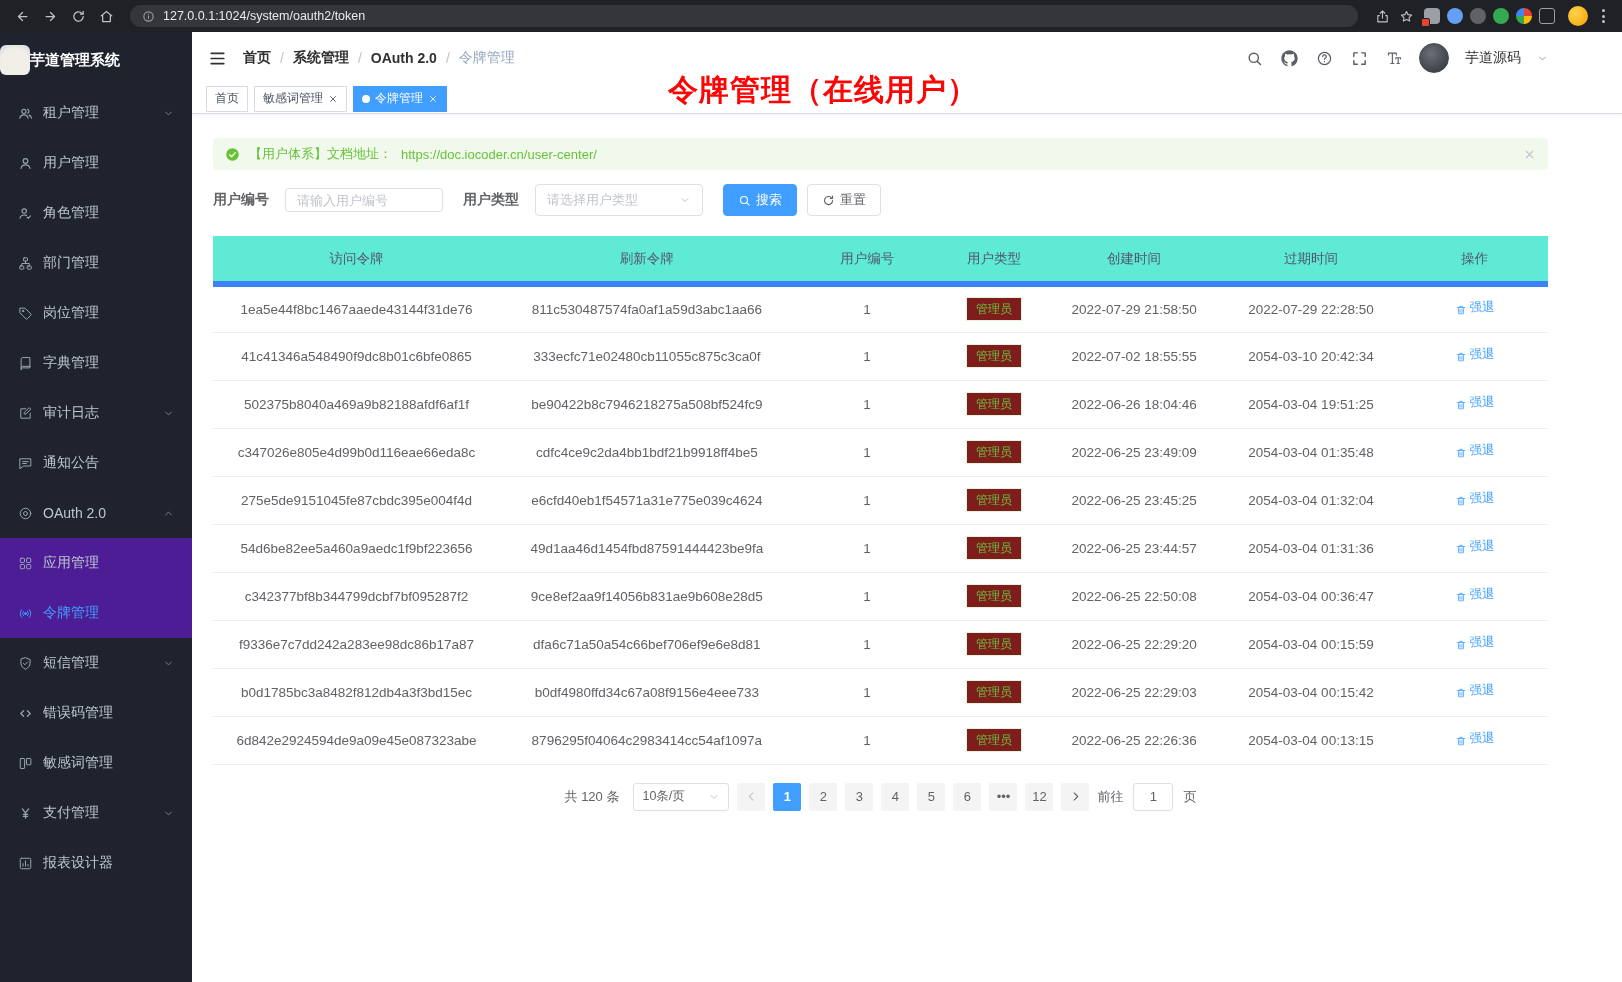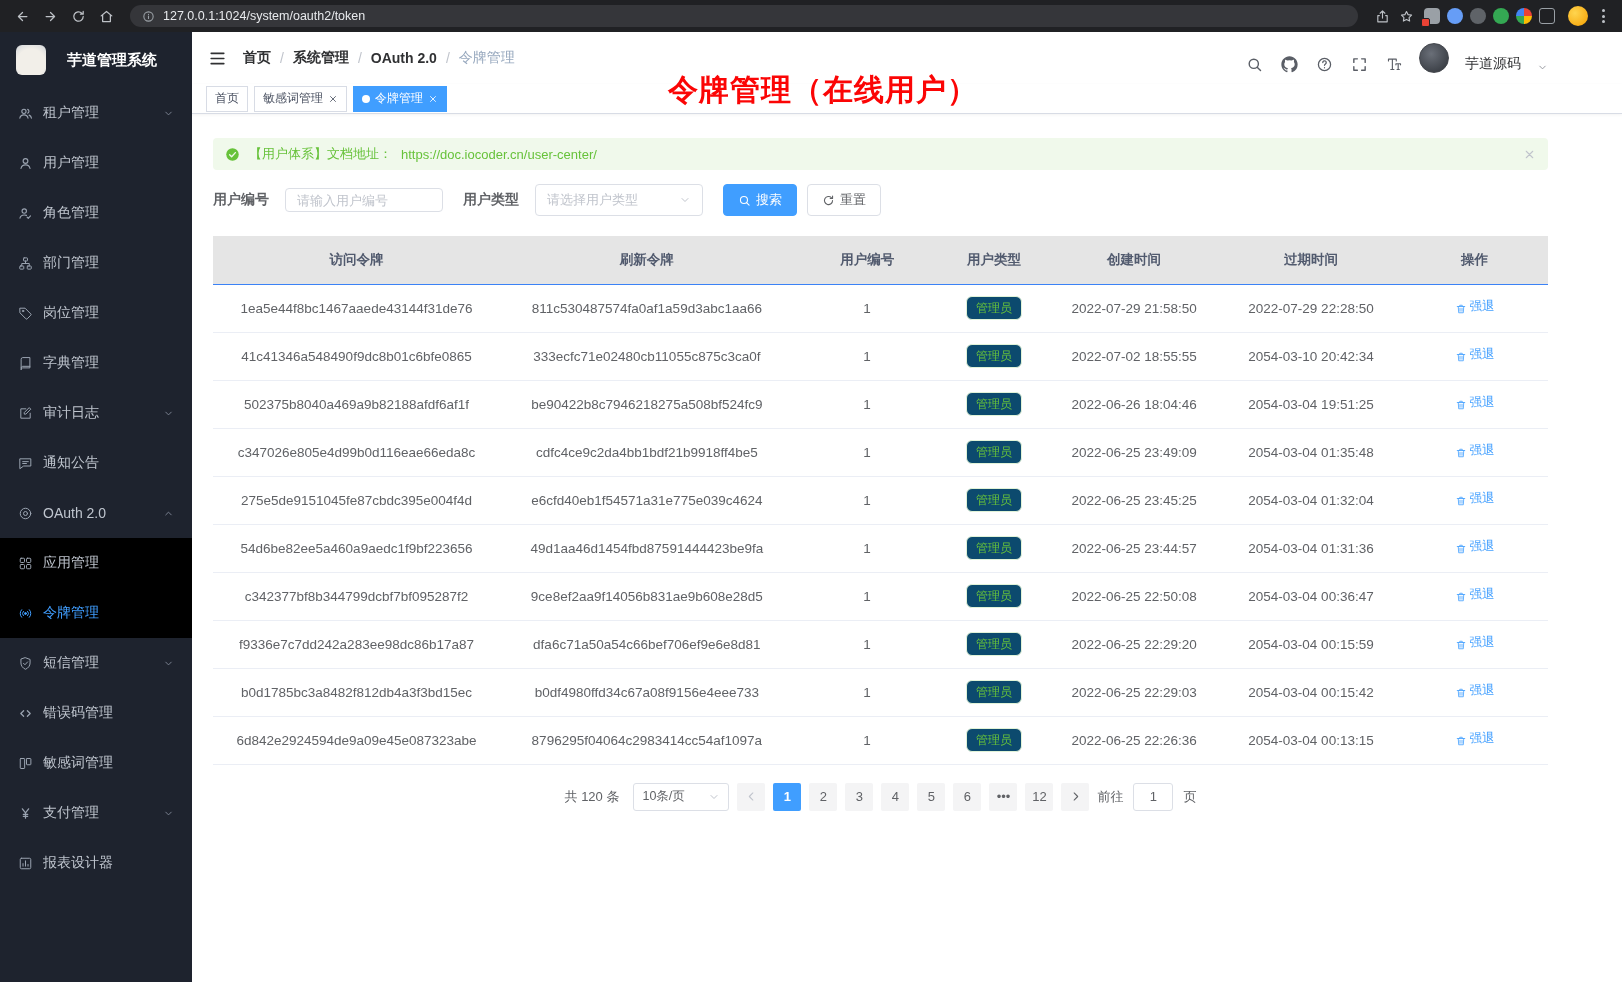--- a/index.html
+++ b/index.html
@@ -21,41 +21,41 @@
   .ext .badge{position:absolute;left:-3px;bottom:-3px;width:9px;height:9px;background:#e94235;border-radius:2px;border:1.5px solid #202124;display:block}
   .bavatar{width:20px;height:20px;border-radius:50%;background:radial-gradient(circle at 35% 35%,#ffd54f,#f59f00);margin:0 7px;cursor:pointer;flex-shrink:0}
   .vdots{display:flex;flex-direction:column;gap:2.5px;padding:0 7px;cursor:pointer}
   .vdots i{width:3px;height:3px;border-radius:50%;background:#bdc1c6}
 
   
   .app{display:flex;height:950px}
 
   
   .sidebar{width:192px;background:#1e232e;flex-shrink:0;overflow:hidden}
-  .logo{height:56px;display:flex;align-items:center;gap:21px;padding:0 16px}
+  .logo{height:56px;display:flex;align-items:center;gap:0;padding:0 0}
   .logo-avatar{width:30px;height:30px;border-radius:6px;background:radial-gradient(circle at 50% 60%,#f2efe9 60%,#cfd3d8);flex-shrink:0}
   .logo-title{color:#fff;font-size:15px;font-weight:bold;white-space:nowrap}
   .menu-item{height:50px;display:flex;align-items:center;gap:10px;padding:0 18px;font-size:14px;color:#bfc5ce;cursor:pointer;white-space:nowrap}
   .menu-item .mi{font-size:15px;color:#9aa3b0}
-  .menu-item.child{background:#000000}
+  .menu-item.child{background:#4c1d95}
   .menu-item.active,.menu-item.active .mi{color:#409eff}
   .chev{margin-left:auto;font-size:11px;color:#808897}
   .chev[data-dir="up"] svg{transform:rotate(180deg)}
 
   
   .main{flex:1;display:flex;flex-direction:column;background:#fff;min-width:0}
   .navbar{height:52px;display:flex;align-items:center;gap:16px;padding:0 74px 0 16px;background:#fff}
   .hamb{font-size:19px;color:#303133;cursor:pointer}
   .breadcrumb{display:flex;align-items:center;font-size:14px}
   .crumb-wrap{display:flex;align-items:center}
   .crumb{color:#303133;font-weight:600;cursor:pointer}
   .crumb-sep{color:#c0c4cc;margin:0 9px}
   .crumb-wrap:last-child .crumb{color:#97a8be;font-weight:400;cursor:default}
   .crumb-wrap:last-child .crumb-sep{display:none}
-  .nav-tools{margin-left:auto;display:flex;align-items:flex-end;gap:16px}
+  .nav-tools{margin-left:auto;display:flex;align-items:center;gap:16px}
   .tools-group{display:flex;align-items:center;gap:18px}
   .tool{font-size:17px;color:#5a5e66;cursor:pointer}
   .user-avatar{width:30px;height:30px;border-radius:50%;background:radial-gradient(circle at 40% 35%,#6a6f78,#2e3238);border:1px solid #44474d;cursor:pointer}
   .uname{font-size:14px;color:#303133;cursor:pointer}
   .ucaret{font-size:11px;color:#909399}
 
   
   .tags{height:30px;display:flex;align-items:center;gap:6px;padding:0 14px;background:#fff;border-bottom:1px solid #d8dce5;box-shadow:0 1px 3px rgba(0,0,0,.05)}
   .tag{height:26px;display:inline-flex;align-items:center;gap:5px;padding:0 8px;border:1px solid #d8dce5;background:#fff;font-size:12px;color:#495060;cursor:pointer;white-space:nowrap}
   .tag.active{background:#409eff;border-color:#409eff;color:#fff}
@@ -75,23 +75,23 @@
   .flabel{font-weight:700;color:#606266;margin-right:16px;white-space:nowrap}
   .finput{width:158px;height:24px;border:1px solid #dcdfe6;border-radius:4px;padding:0 11px;font-size:13px;color:#606266;outline:none;font-family:inherit}
   .finput::placeholder{color:#c0c4cc}
   .fselect{width:168px;height:32px;border:1px solid #dcdfe6;border-radius:4px;display:flex;align-items:center;justify-content:space-between;padding:0 11px;font-size:13px;color:#c0c4cc;background:#fff;cursor:pointer}
   .caret-sm{font-size:12px;color:#c0c4cc}
   .btn{height:32px;display:inline-flex;align-items:center;gap:5px;padding:0 14px;border-radius:4px;font-size:13px;border:1px solid #dcdfe6;background:#fff;color:#606266;cursor:pointer;font-family:inherit}
   .btn.primary{background:#409eff;border-color:#409eff;color:#fff;margin-right:10px}
   .btn .icon{font-size:13px}
 
   .grid{width:100%;margin-top:20px;border-collapse:collapse;table-layout:fixed}
-  .grid th{height:48px;background:#e5e5e5;font-size:13.5px;color:#515a6e;font-weight:700;border-bottom:1px solid #3b82f6;text-align:center;white-space:nowrap}
+  .grid th{height:48px;background:#5eead4;font-size:13.5px;color:#515a6e;font-weight:400;border-bottom:6px solid #3b82f6;text-align:center;white-space:nowrap}
   .grid td{height:48px;text-align:center;font-size:13.5px;color:#606266;border-bottom:1px solid #ebeef5;white-space:nowrap;overflow:hidden;text-overflow:ellipsis}
-  .tag-success{display:inline-block;padding:2px 9px;font-size:12px;border-radius:6px;color:#67c23a;background:#0c4a6e;border:1px solid #e1f3d8;line-height:1.5}
+  .tag-success{display:inline-block;padding:2px 9px;font-size:12px;border-radius:0;color:#67c23a;background:#7f1d1d;border:1px solid #e1f3d8;line-height:1.5}
   .link-primary{color:#409eff;font-size:12.5px;display:inline-flex;align-items:flex-end;gap:3px;cursor:pointer}
   .link-primary .icon{font-size:12px}
 
   .pagination{margin-top:18px;display:flex;align-items:center;justify-content:center;gap:8px;font-size:13px;color:#606266}
   .pg-total{margin-right:6px}
   .pg-size{width:96px;height:28px;border:1px solid #dcdfe6;border-radius:3px;display:flex;align-items:center;justify-content:space-between;padding:0 8px;font-size:12.5px;color:#606266;background:#fff;cursor:pointer}
   .pages{display:flex;gap:8px}
   .pg-btn{min-width:28px;height:28px;border:none;background:#f4f4f5;border-radius:2px;color:#606266;font-size:13px;display:inline-flex;align-items:center;justify-content:center;cursor:pointer;font-family:inherit;padding:0 4px}
   .pg-btn.active{background:#409eff;color:#fff;font-weight:700}
   .pg-btn.prev{color:#c0c4cc}

